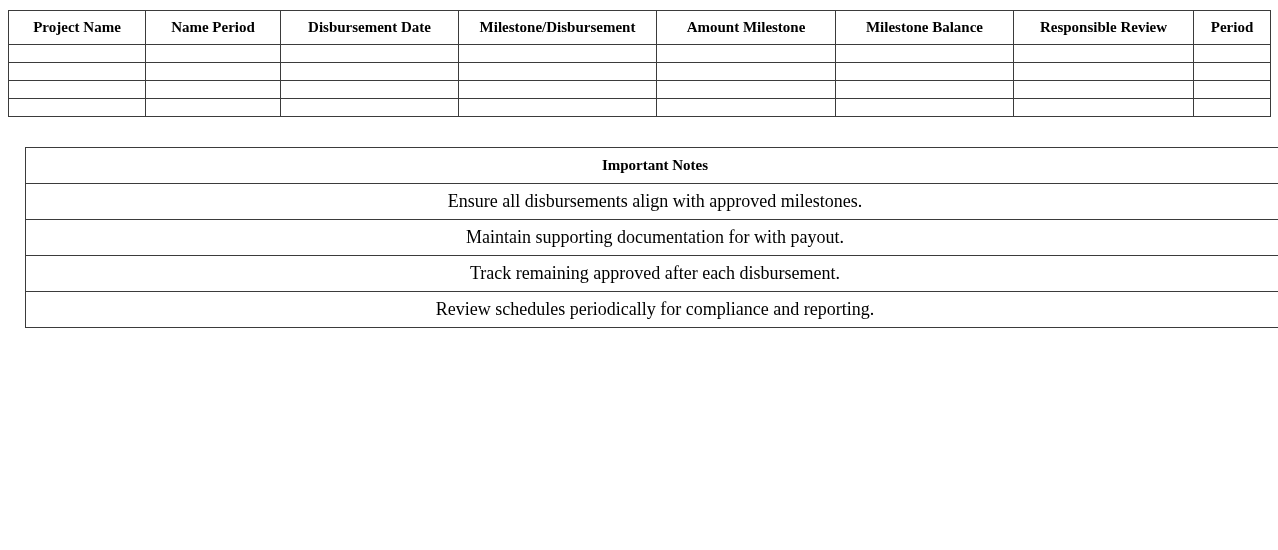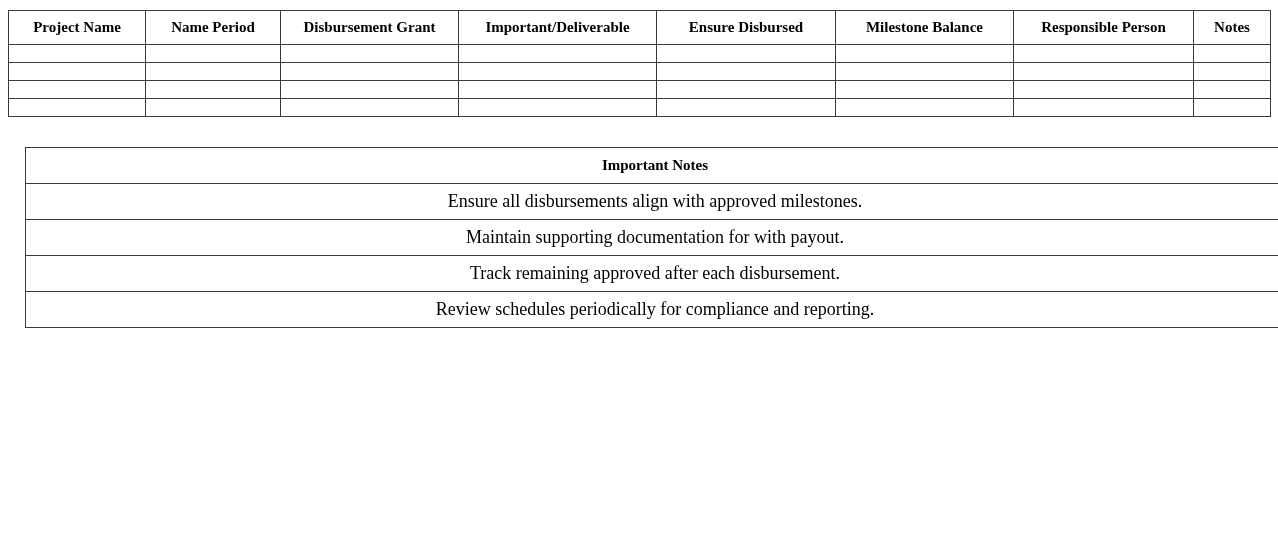--- a/index.html
+++ b/index.html
@@ -79,26 +79,26 @@
       <col style="width:198px">
       <col style="width:179px">
       <col style="width:178px">
       <col style="width:180px">
       <col style="width:77px">
     </colgroup>
     <thead>
       <tr>
         <th>Project Name</th>
         <th>Name Period</th>
-        <th>Disbursement Grant</th>
-        <th>Important/Deliverable</th>
-        <th>Ensure Disbursed</th>
+        <th>Disbursement Date</th>
+        <th>Milestone/Disbursement</th>
+        <th>Amount Milestone</th>
         <th>Milestone Balance</th>
-        <th>Responsible Person</th>
-        <th>Notes</th>
+        <th>Responsible Review</th>
+        <th>Period</th>
       </tr>
     </thead>
     <tbody>
       <tr>
         <td></td>
         <td></td>
         <td></td>
         <td></td>
         <td></td>
         <td></td>

